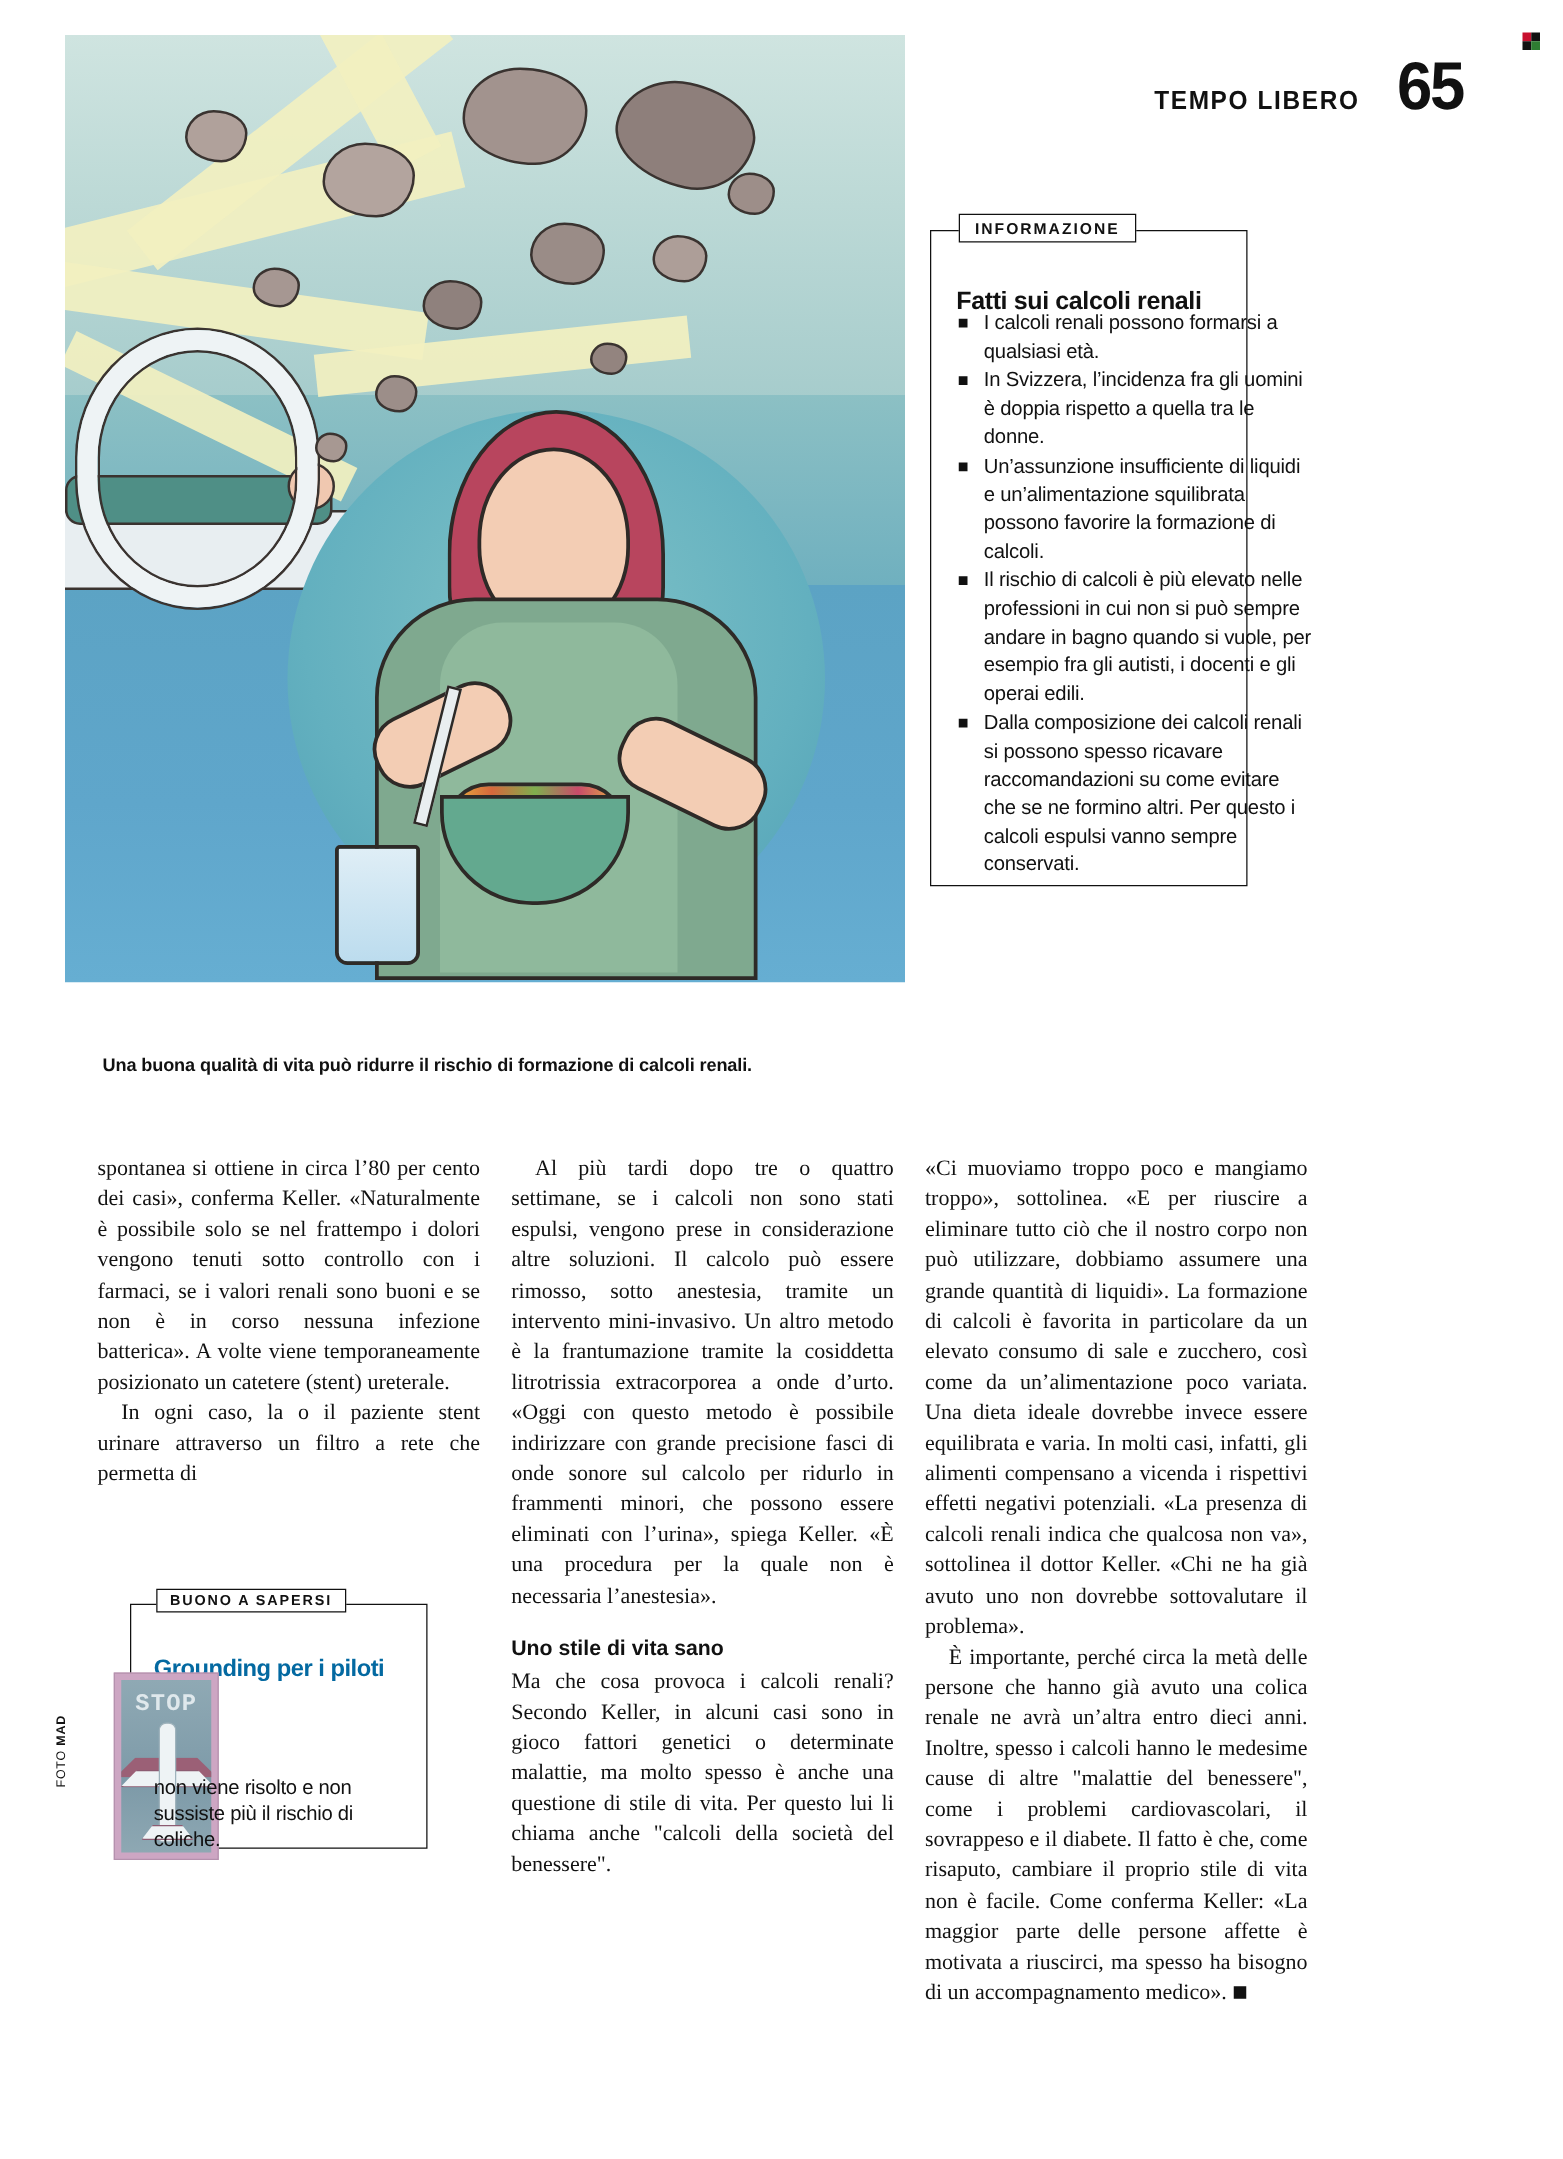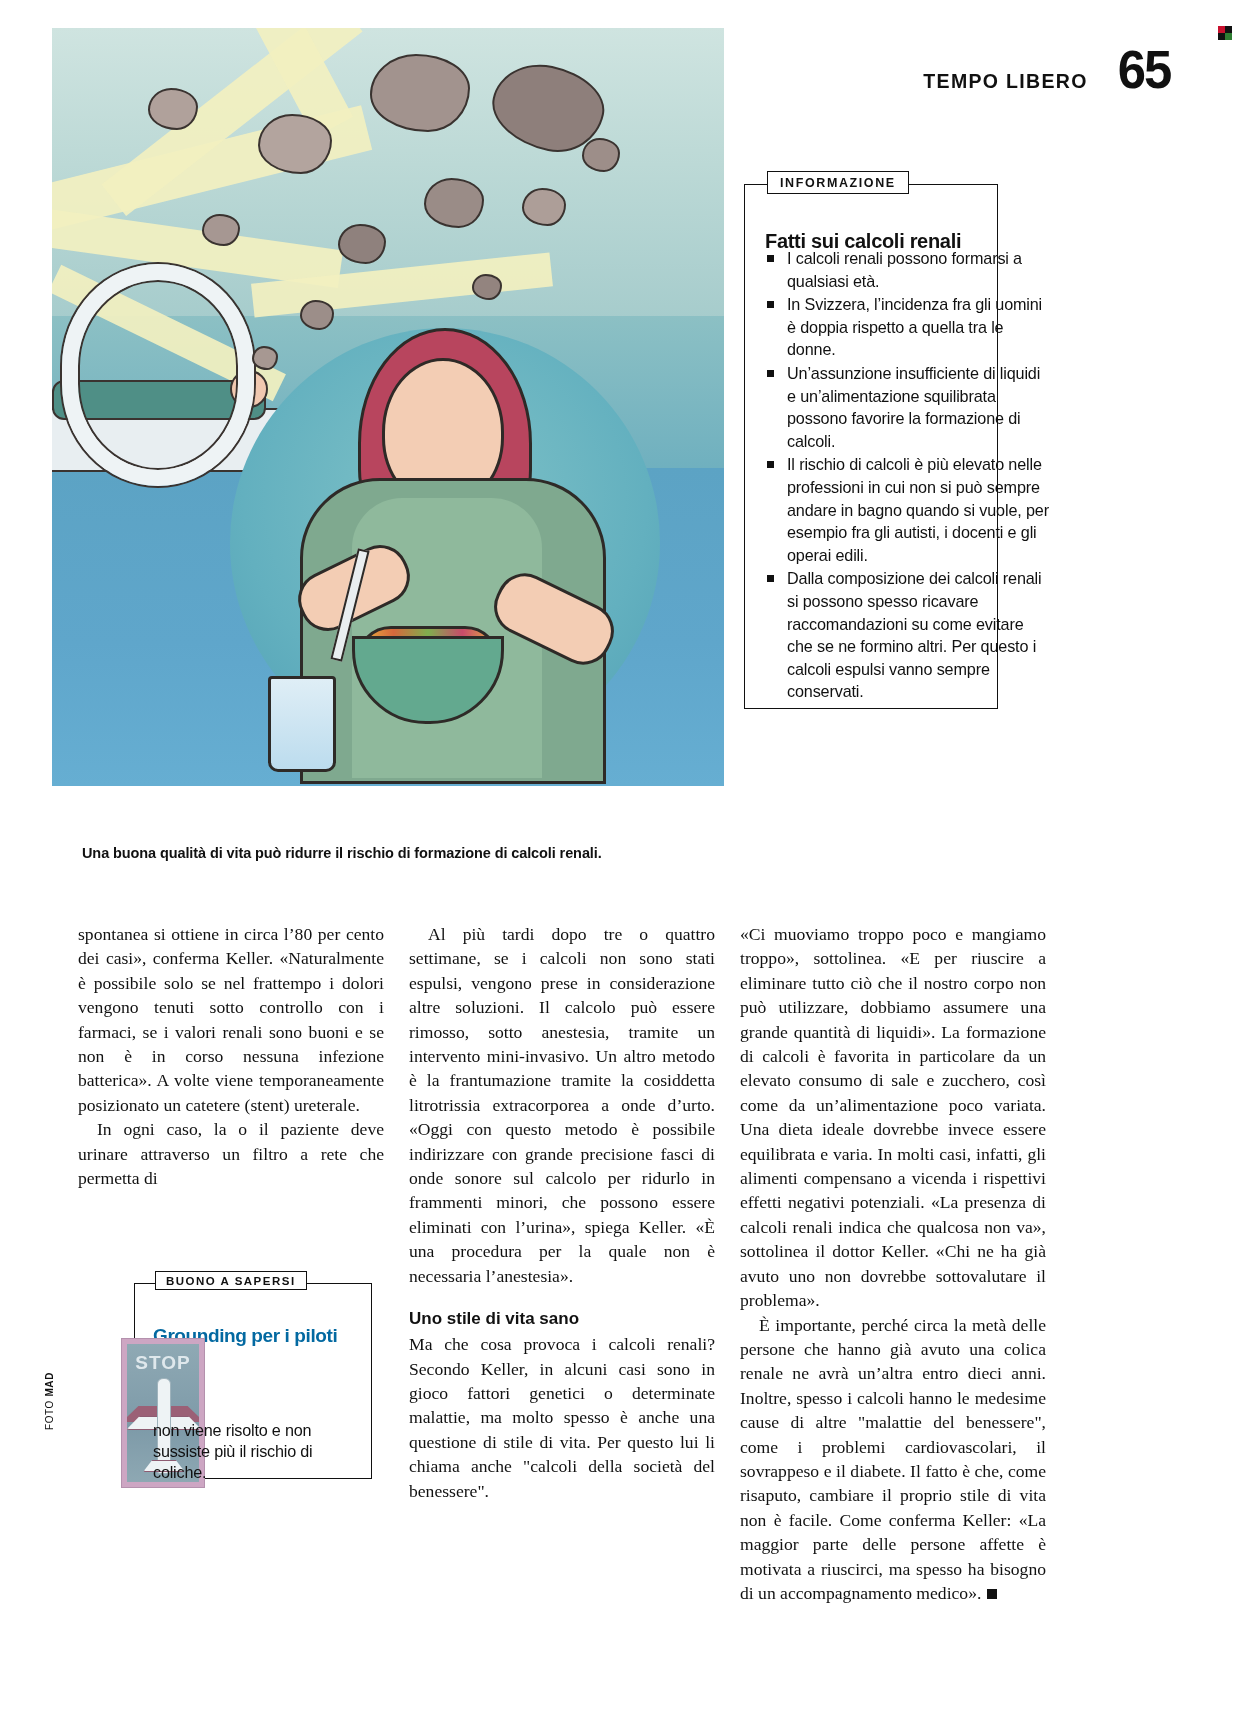--- a/index.html
+++ b/index.html
@@ -151,21 +151,21 @@
   .subhead{
     font-family:"Liberation Sans", sans-serif;
     font-weight:bold; font-size:17px; line-height:22px;
     margin:20px 0 2px 0 !important; text-align:left;
   }
   .endmark{display:inline-block;width:10px;height:10px;background:#111;margin-left:6px;
     vertical-align:baseline;}
 
   
   #tip-box{
-    position:absolute; left:134px; top:1283px; width:238px; height:196px;
+    position:absolute; left:104px; top:1283px; width:238px; height:196px;
     border:1.6px solid #111; box-sizing:border-box;
   }
   #tip-tag{
     position:absolute; left:20px; top:-13px;
     background:#fff; border:1.6px solid #111;
     padding:3px 10px 2px 10px;
     font-family:"Liberation Sans", sans-serif;
     font-size:11.5px; font-weight:bold; letter-spacing:1.5px; color:#111;
   }
   #tip-title{
@@ -177,21 +177,21 @@
     position:absolute; left:-14px; top:54px; width:84px; height:150px;
     background:#cda6c3; border:1px solid #b491ad; box-sizing:border-box; padding:5px;
   }
   #tip-figure .plate{
     width:100%; height:100%; box-sizing:border-box;
     background:linear-gradient(180deg,#8fa9b4 0%,#7d9aa8 60%,#8ea8b3 100%);
     position:relative; overflow:hidden;
   }
   #tip-figure .stoptext{
     position:absolute; left:0; right:0; top:8px; text-align:center;
-    font-family:Liberation Sans, sans-serif; font-size:19px; font-weight:bold;
+    font-family:Liberation Mono, monospace; font-size:19px; font-weight:bold;
     color:#dfe8ec; letter-spacing:1px;
   }
   #tip-figure .plane-body{
     position:absolute; left:50%; top:34px; width:12px; height:94px; margin-left:-6px;
     background:#eef3f5; border:1px solid #9fb3bc; border-radius:6px 6px 3px 3px;}
   #tip-figure .plane-wing{
     position:absolute; left:50%; top:72px; width:74px; height:12px; margin-left:-37px;
     background:#eef3f5; border:1px solid #8d5c72; border-radius:3px;
     clip-path:polygon(0 100%,18% 0,82% 0,100% 100%);}
   #tip-figure .plane-wing2{
@@ -290,21 +290,21 @@
     <li><span class="bullet"></span><span>I calcoli renali possono formarsi a qualsiasi età.</span></li>
     <li><span class="bullet"></span><span>In Svizzera, l’incidenza fra gli uomini è doppia rispetto a quella tra le donne.</span></li>
     <li><span class="bullet"></span><span>Un’assunzione insufficiente di liquidi e un’alimentazione squilibrata possono favorire la formazione di calcoli.</span></li>
     <li><span class="bullet"></span><span>Il rischio di calcoli è più elevato nelle professioni in cui non si può sempre andare in bagno quando si vuole, per esempio fra gli autisti, i docenti e gli operai edili.</span></li>
     <li><span class="bullet"></span><span>Dalla composizione dei calcoli renali si possono spesso ricavare raccomandazioni su come evitare che se ne formino altri. Per questo i calcoli espulsi vanno sempre conservati.</span></li>
   </ul>
 </aside>
 
 <div class="col" id="col-1">
   <p>spontanea si ottiene in circa l’80 per cento dei casi», conferma Keller. «Naturalmente è possibile solo se nel frattempo i dolori vengono tenuti sotto controllo con i farmaci, se i valori renali sono buoni e se non è in corso nessuna infezione batterica». A volte viene temporaneamente posizionato un catetere (stent) ureterale.</p>
-  <p class="indent">In ogni caso, la o il paziente deve urinare attraverso un filtro a rete che permetta di</p>
+  <p class="indent">In ogni caso, la o il paziente stent urinare attraverso un filtro a rete che permetta di</p>
 </div>
 
 <div class="col" id="col-2">
   <p class="indent">Al più tardi dopo tre o quattro settimane, se i calcoli non sono stati espulsi, vengono prese in considerazione altre soluzioni. Il calcolo può essere rimosso, sotto anestesia, tramite un intervento mini-invasivo. Un altro metodo è la frantumazione tramite la cosiddetta litrotrissia extracorporea a onde d’urto. «Oggi con questo metodo è possibile indirizzare con grande precisione fasci di onde sonore sul calcolo per ridurlo in frammenti minori, che possono essere eliminati con l’urina», spiega Keller. «È una procedura per la quale non è necessaria l’anestesia».</p>
   <p class="subhead">Uno stile di vita sano</p>
   <p>Ma che cosa provoca i calcoli renali? Secondo Keller, in alcuni casi sono in gioco fattori genetici o determinate malattie, ma molto spesso è anche una questione di stile di vita. Per questo lui li chiama anche "calcoli della società del benessere".</p>
 </div>
 
 <div class="col" id="col-3">
   <p>«Ci muoviamo troppo poco e mangiamo troppo», sottolinea. «E per riuscire a eliminare tutto ciò che il nostro corpo non può utilizzare, dobbiamo assumere una grande quantità di liquidi». La formazione di calcoli è favorita in particolare da un elevato consumo di sale e zucchero, così come da un’alimentazione poco variata. Una dieta ideale dovrebbe invece essere equilibrata e varia. In molti casi, infatti, gli alimenti compensano a vicenda i rispettivi effetti negativi potenziali. «La presenza di calcoli renali indica che qualcosa non va», sottolinea il dottor Keller. «Chi ne ha già avuto uno non dovrebbe sottovalutare il problema».</p>

